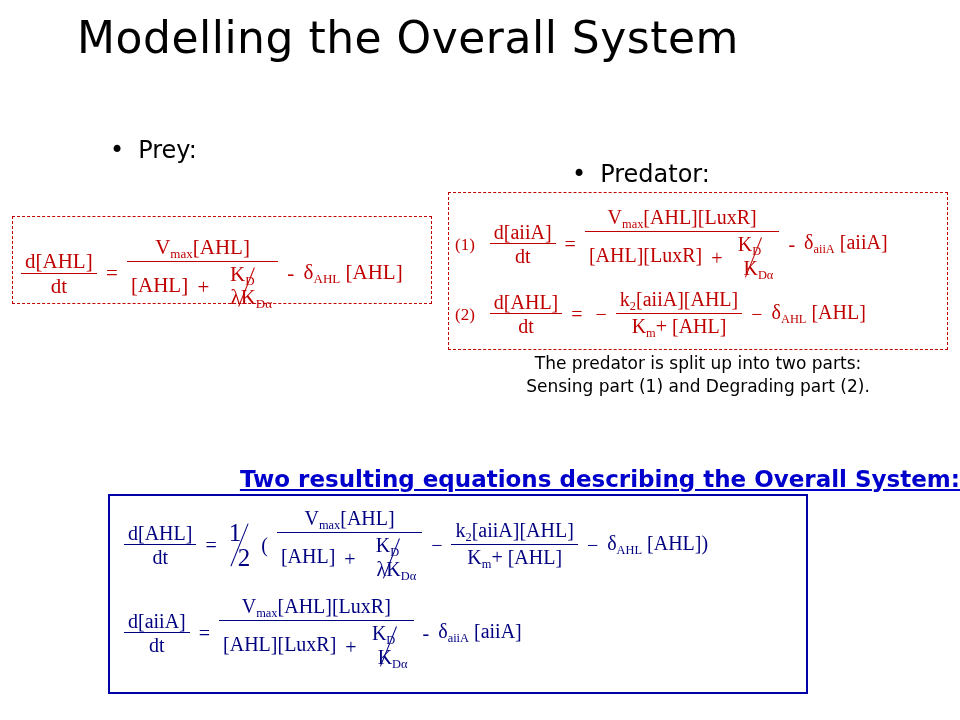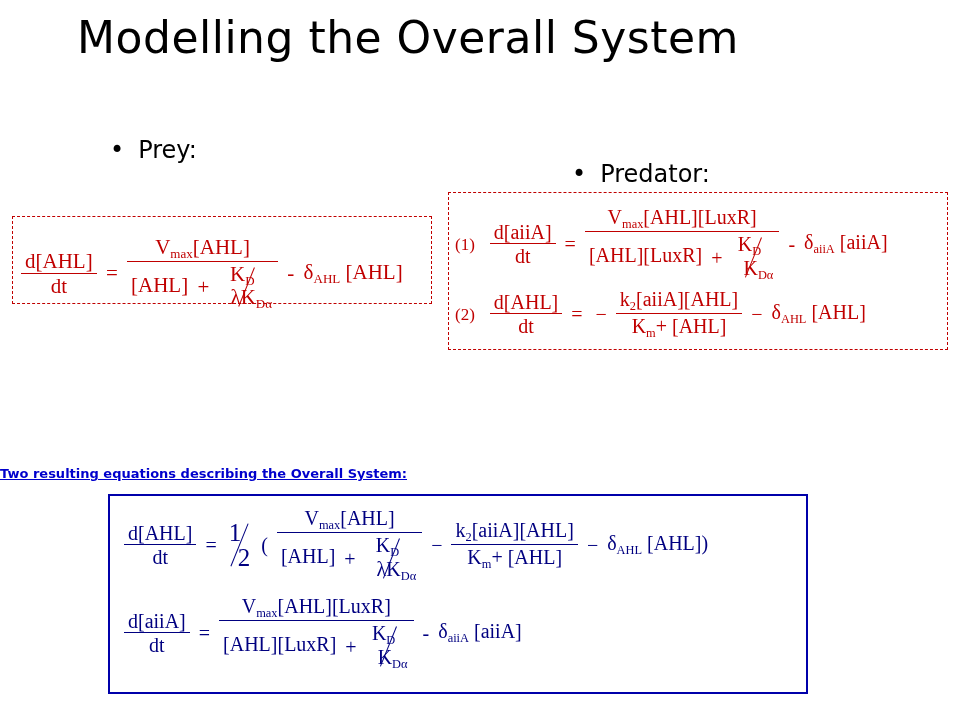--- a/index.html
+++ b/index.html
@@ -159,22 +159,22 @@
     color: #000000;
     font-family: "DejaVu Sans", sans-serif;
     line-height: 1.35;
   }
 
   #result-heading {
     position: absolute;
     left: 0;
     top: 466px;
     width: 960px;
-    text-align: left;
-    font-size: 13px;
+    text-align: right;
+    font-size: 23px;
     color: #0000cc;
     font-weight: bold;
     text-decoration: underline;
     font-family: "DejaVu Sans", sans-serif;
   }
 
   #result-box {
     position: absolute;
     left: 108px;
     top: 494px;
@@ -289,20 +289,24 @@
         <span class="den">
           <span>K</span><span class="sub">m</span><span>+ [AHL]</span>
         </span>
       </span>
       <span class="op">−</span>
       <span><span>δ</span><span class="sub">AHL</span></span>
       <span>[AHL]</span>
     </div>
   </div>
 
+  <div id="predator-note">
+    <div>The predator is split up into two parts:</div>
+    <div>Sensing part (1) and Degrading part (2).</div>
+  </div>
 
   <div id="result-heading">Two resulting equations describing the Overall System:</div>
 
   <div id="result-box">
 
     <div class="math blue" id="result-eq1">
       <span class="frac">
         <span class="num">d[AHL]</span>
         <span class="den">dt</span>
       </span>

